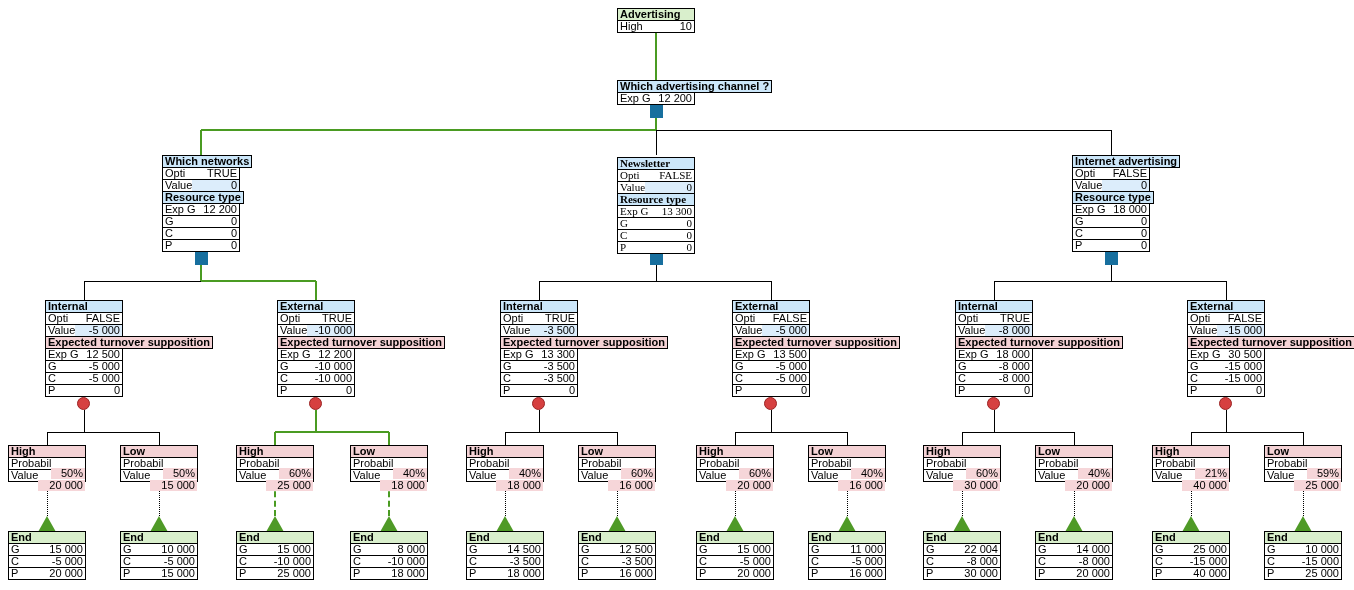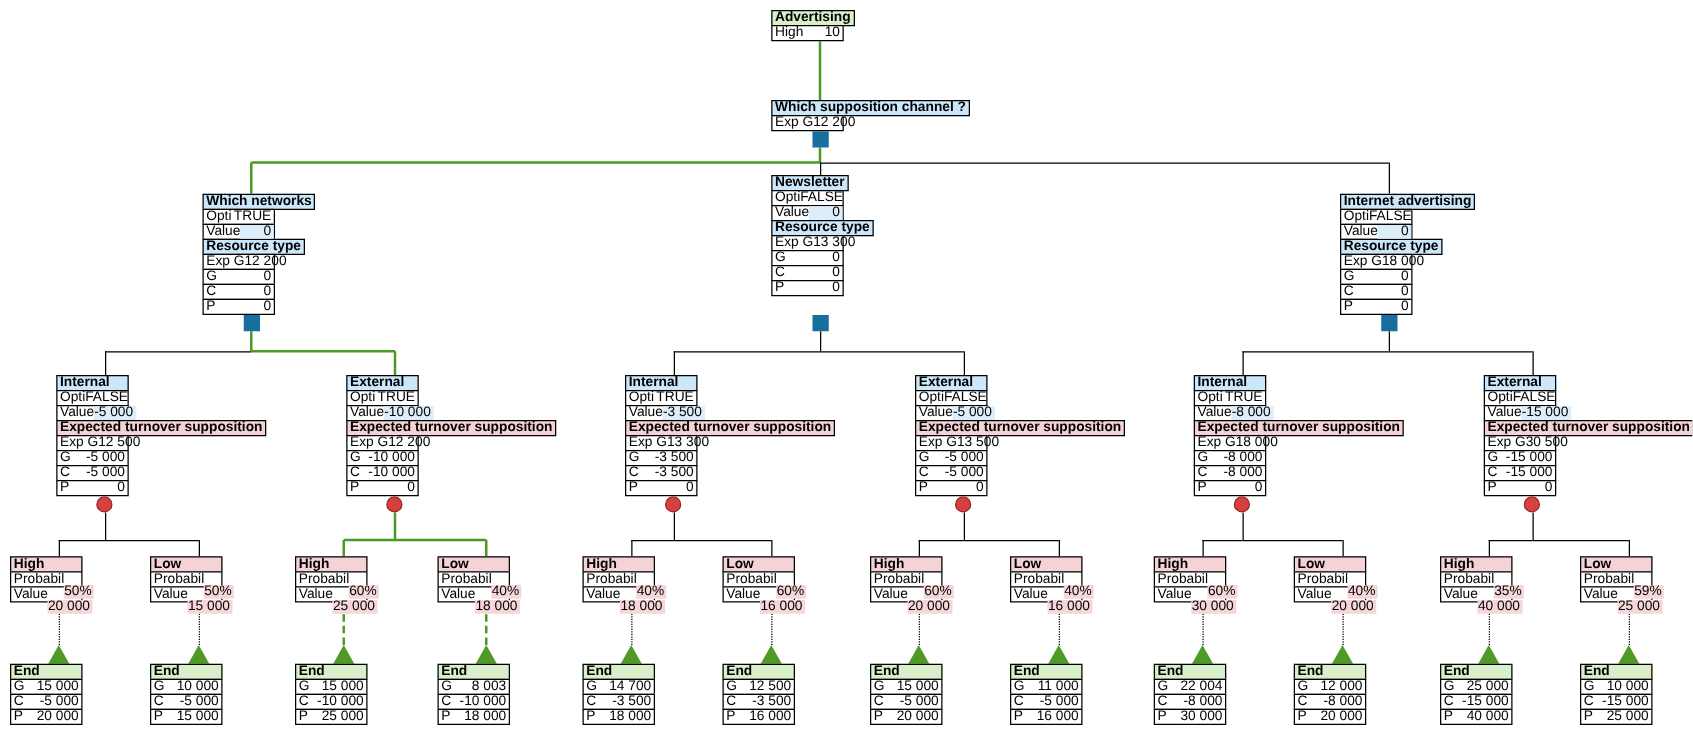--- a/index.html
+++ b/index.html
@@ -1,21 +1,21 @@
 <!DOCTYPE html>
 <html style="--green: #4a9b22; --hgreen: #d9efcc; --hblue: #cce7fa; --hpink: #f4d2d5; --vblue: #dcedfb; --vpink: #f6d6d9; --dblue: #176f9e; --cred: #d64040; --tgreen: #4f9a27;"><head>
 <meta charset="utf-8">
 <style>
   html,body{margin:0;padding:0;background:#fff;}
   #stage{
     position:relative;width:1354px;height:590px;background:#fff;
     font-family:"Liberation Sans",sans-serif;font-size:11px;color:#000;
     overflow:hidden;
   }
-  .node{position:absolute;width:58px;z-index:3;}
+  .node{position:absolute;width:78px;z-index:3;}
   .sec{box-sizing:border-box;border:1px solid #000;height:13px;background:#fff;}
   .sec + .sec{margin-top:-1px;}
   .hdr{font-weight:bold;padding:0 2px;line-height:11px;white-space:nowrap;width:max-content;min-width:100%;}
   .hg{background:var(--hgreen,#d9efcc);}
   .hb{background:var(--hblue,#cce7fa);}
   .hp{background:var(--hpink,#f4d2d5);}
   .row{display:flex;align-items:center;line-height:11px;}
   .lbl{padding-left:2px;white-space:nowrap;}
   .val{flex:1;text-align:right;padding-right:2px;white-space:nowrap;height:11px;}
   .vb{background:var(--vblue,#dcedfb);}
@@ -40,21 +40,21 @@
 
 <div id="stage">
     <div class="node" style="left: 617px; top: 8px;">
       <div class="sec hdr hg">Advertising</div>
       <div class="sec row">
         <div class="lbl">High</div>
         <div class="val">10</div>
       </div>
     </div>
     <div class="node" style="left: 617px; top: 80px;">
-      <div class="sec hdr hb">Which supposition channel ?</div>
+      <div class="sec hdr hb">Which advertising channel ?</div>
       <div class="sec row">
         <div class="lbl">Exp G</div>
         <div class="val">12 200</div>
       </div>
     </div>
     <div class="line v g" style="left: 655px; top: 33px; height: 47px;"></div>
     <div class="dsq" style="left: 650px; top: 105px;"></div>
     <div class="line v g" style="left: 655px; top: 118px; height: 12px;"></div>
     <div class="line h g" style="left: 201px; width: 455px; top: 129px;"></div>
     <div class="line h k" style="left: 656px; width: 455px; top: 130px;"></div>
@@ -257,32 +257,32 @@
         <div class="lbl">Value</div>
         <div class="val vp">18 000</div>
       </div>
     </div>
     <div class="line v gd" style="left: 388px; top: 482px; height: 34px;"></div>
     <div class="tri" style="left: 380px; top: 516px;"></div>
     <div class="node" style="left: 350px; top: 531px;">
       <div class="sec hdr hg">End</div>
       <div class="sec row">
         <div class="lbl">G</div>
-        <div class="val">8 003</div>
+        <div class="val">8 000</div>
       </div>
       <div class="sec row">
         <div class="lbl">C</div>
         <div class="val">-10 000</div>
       </div>
       <div class="sec row">
         <div class="lbl">P</div>
         <div class="val">18 000</div>
       </div>
     </div>
-    <div class="node" style="left: 617px; top: 140px;">
+    <div class="node" style="left: 617px; top: 157px; font-family: Liberation Serif, serif;">
       <div class="sec hdr hb">Newsletter</div>
       <div class="sec row">
         <div class="lbl">Opti</div>
         <div class="val">FALSE</div>
       </div>
       <div class="sec row">
         <div class="lbl">Value</div>
         <div class="val vb">0</div>
       </div>
       <div class="sec hdr hb">Resource type</div>
@@ -350,21 +350,21 @@
         <div class="lbl">Value</div>
         <div class="val vp">18 000</div>
       </div>
     </div>
     <div class="line v kd" style="left: 505px; top: 482px; height: 34px;"></div>
     <div class="tri" style="left: 496px; top: 516px;"></div>
     <div class="node" style="left: 466px; top: 531px;">
       <div class="sec hdr hg">End</div>
       <div class="sec row">
         <div class="lbl">G</div>
-        <div class="val">14 700</div>
+        <div class="val">14 500</div>
       </div>
       <div class="sec row">
         <div class="lbl">C</div>
         <div class="val">-3 500</div>
       </div>
       <div class="sec row">
         <div class="lbl">P</div>
         <div class="val">18 000</div>
       </div>
     </div>
@@ -593,21 +593,21 @@
         <div class="lbl">Value</div>
         <div class="val vp">20 000</div>
       </div>
     </div>
     <div class="line v kd" style="left: 1074px; top: 482px; height: 34px;"></div>
     <div class="tri" style="left: 1065px; top: 516px;"></div>
     <div class="node" style="left: 1035px; top: 531px;">
       <div class="sec hdr hg">End</div>
       <div class="sec row">
         <div class="lbl">G</div>
-        <div class="val">12 000</div>
+        <div class="val">14 000</div>
       </div>
       <div class="sec row">
         <div class="lbl">C</div>
         <div class="val">-8 000</div>
       </div>
       <div class="sec row">
         <div class="lbl">P</div>
         <div class="val">20 000</div>
       </div>
     </div>
@@ -643,21 +643,21 @@
     </div>
     <div class="ccir" style="left: 1219px; top: 397px;"></div>
     <div class="line v k" style="left: 1226px; top: 410px; height: 22px;"></div>
     <div class="line h k" style="left: 1191px; width: 35px; top: 432px;"></div>
     <div class="line h k" style="left: 1226px; width: 77px; top: 432px;"></div>
     <div class="line v k" style="left: 1191px; top: 432px; height: 13px;"></div>
     <div class="node" style="left: 1152px; top: 445px;">
       <div class="sec hdr hp">High</div>
       <div class="sec row">
         <div class="lbl">Probabil</div>
-        <div class="val vp">35%</div>
+        <div class="val vp">21%</div>
       </div>
       <div class="sec row">
         <div class="lbl">Value</div>
         <div class="val vp">40 000</div>
       </div>
     </div>
     <div class="line v kd" style="left: 1191px; top: 482px; height: 34px;"></div>
     <div class="tri" style="left: 1182px; top: 516px;"></div>
     <div class="node" style="left: 1152px; top: 531px;">
       <div class="sec hdr hg">End</div>

